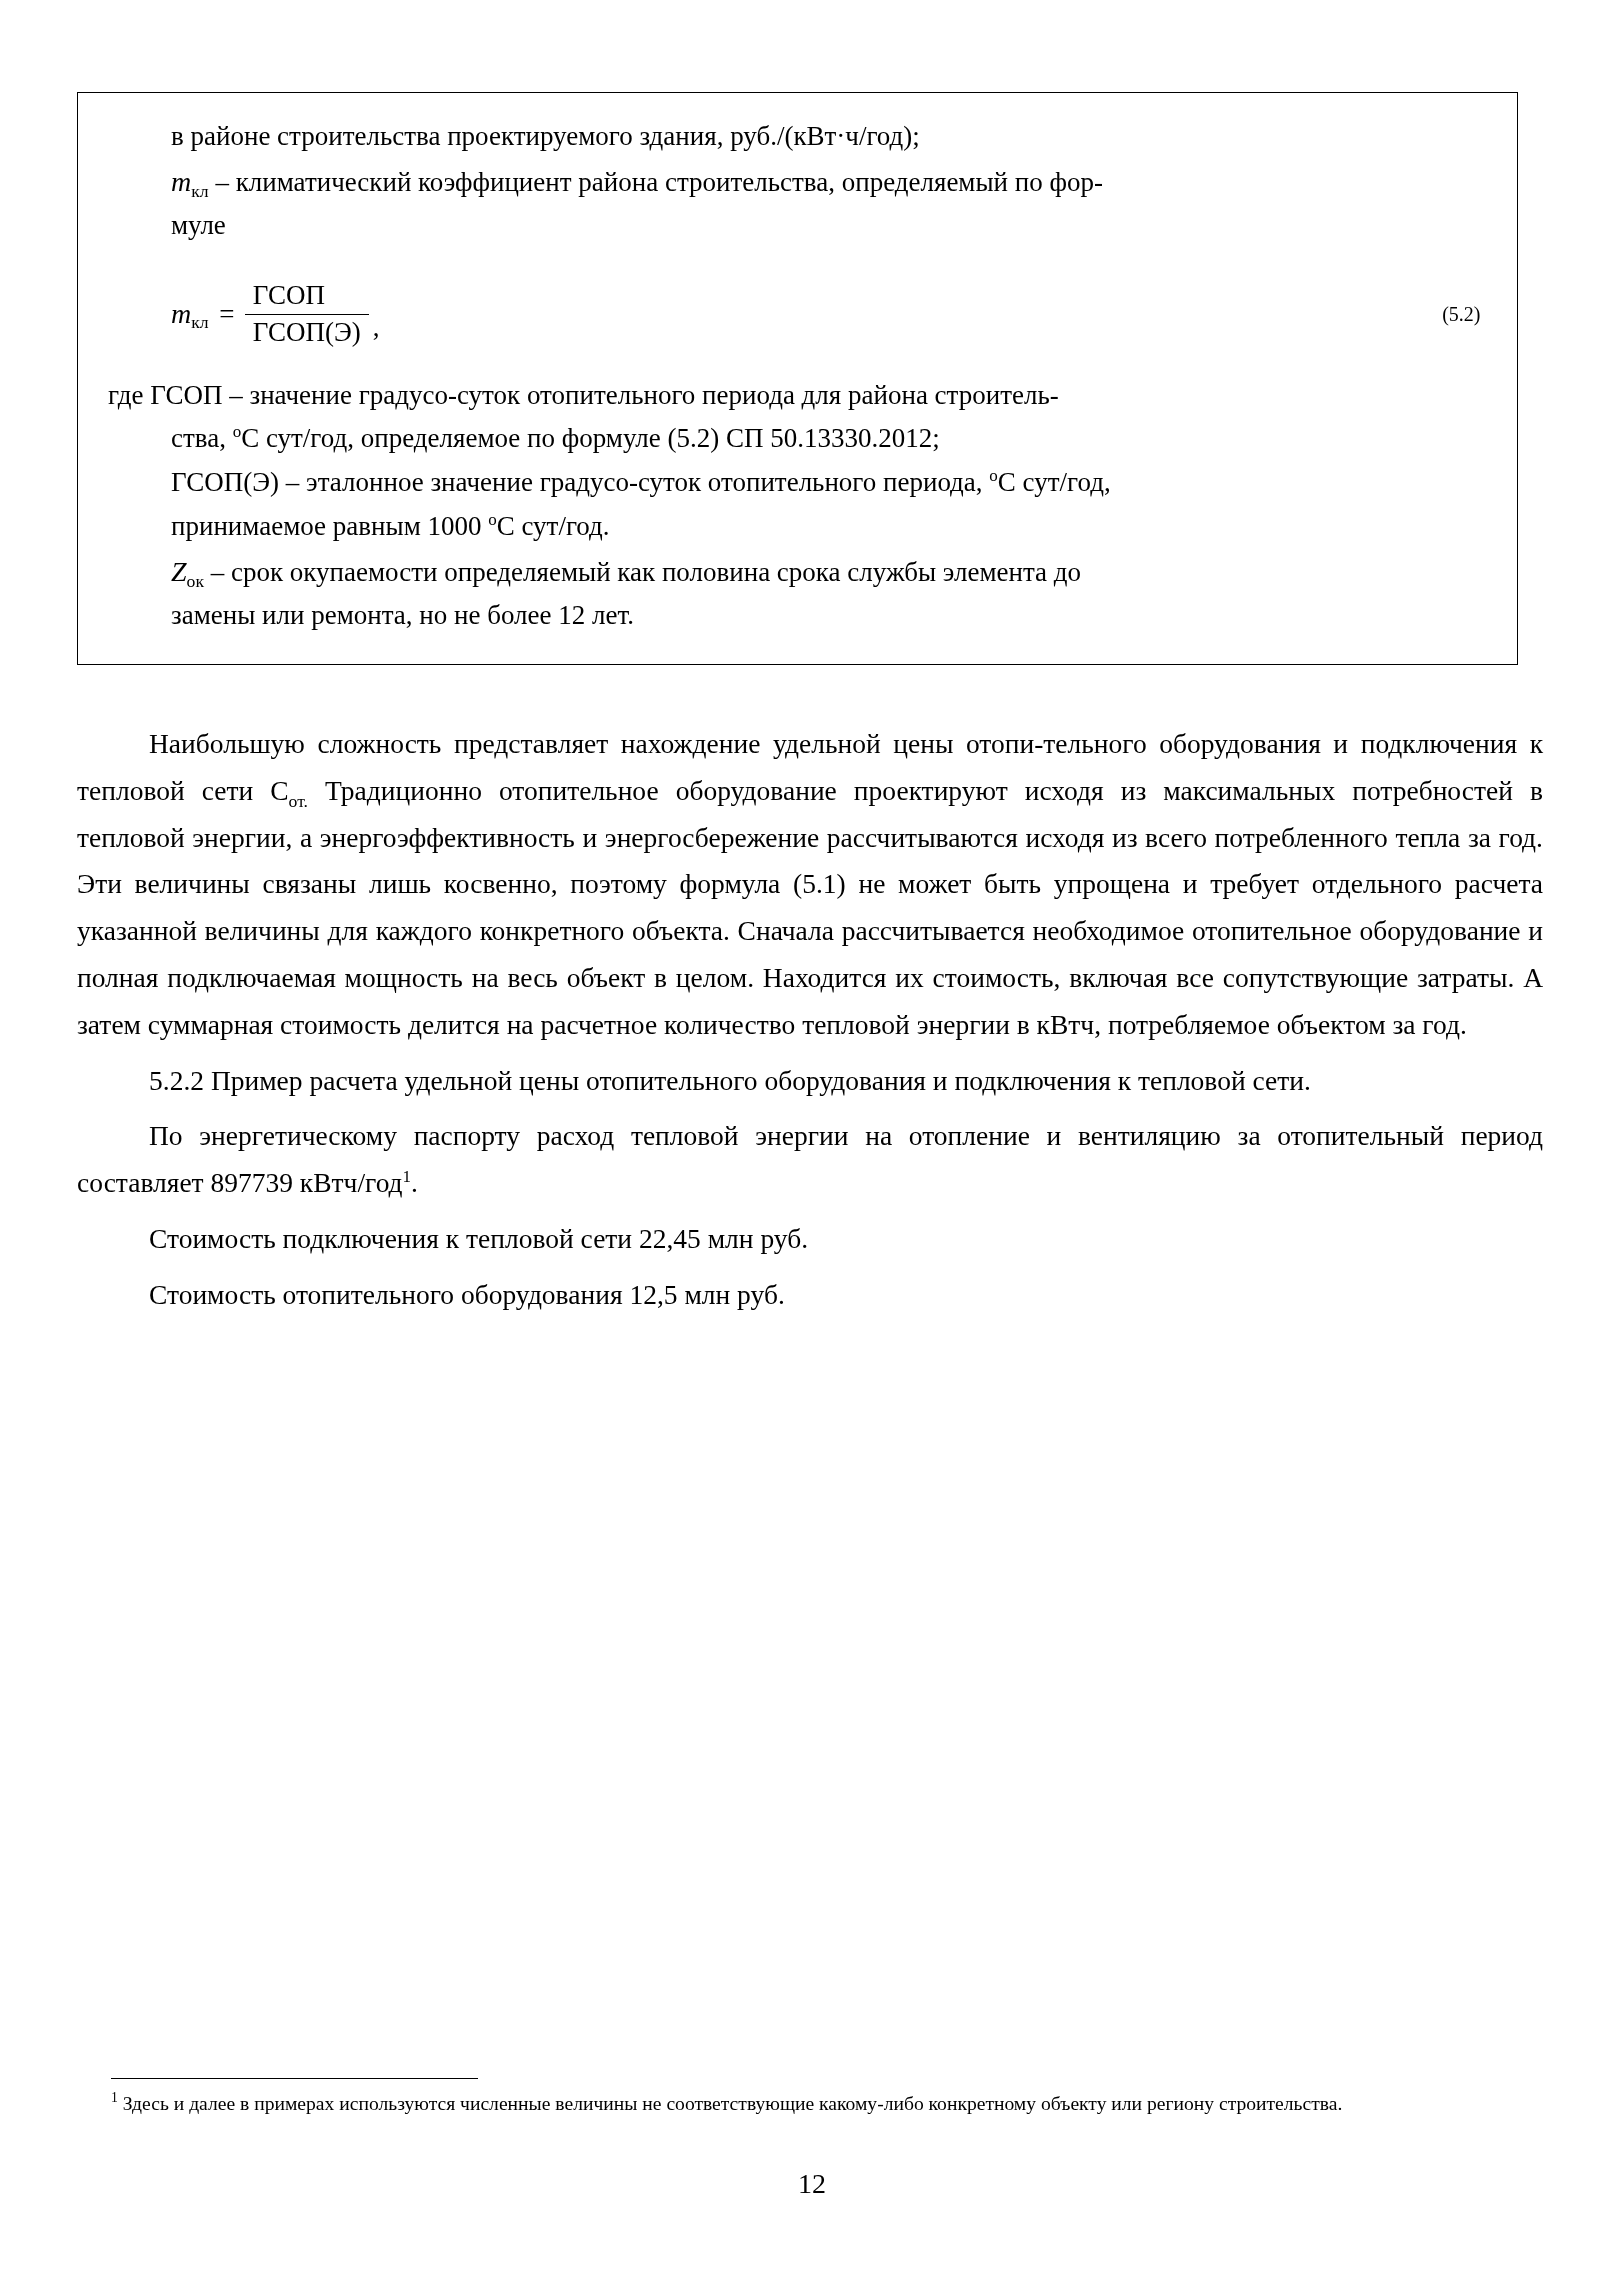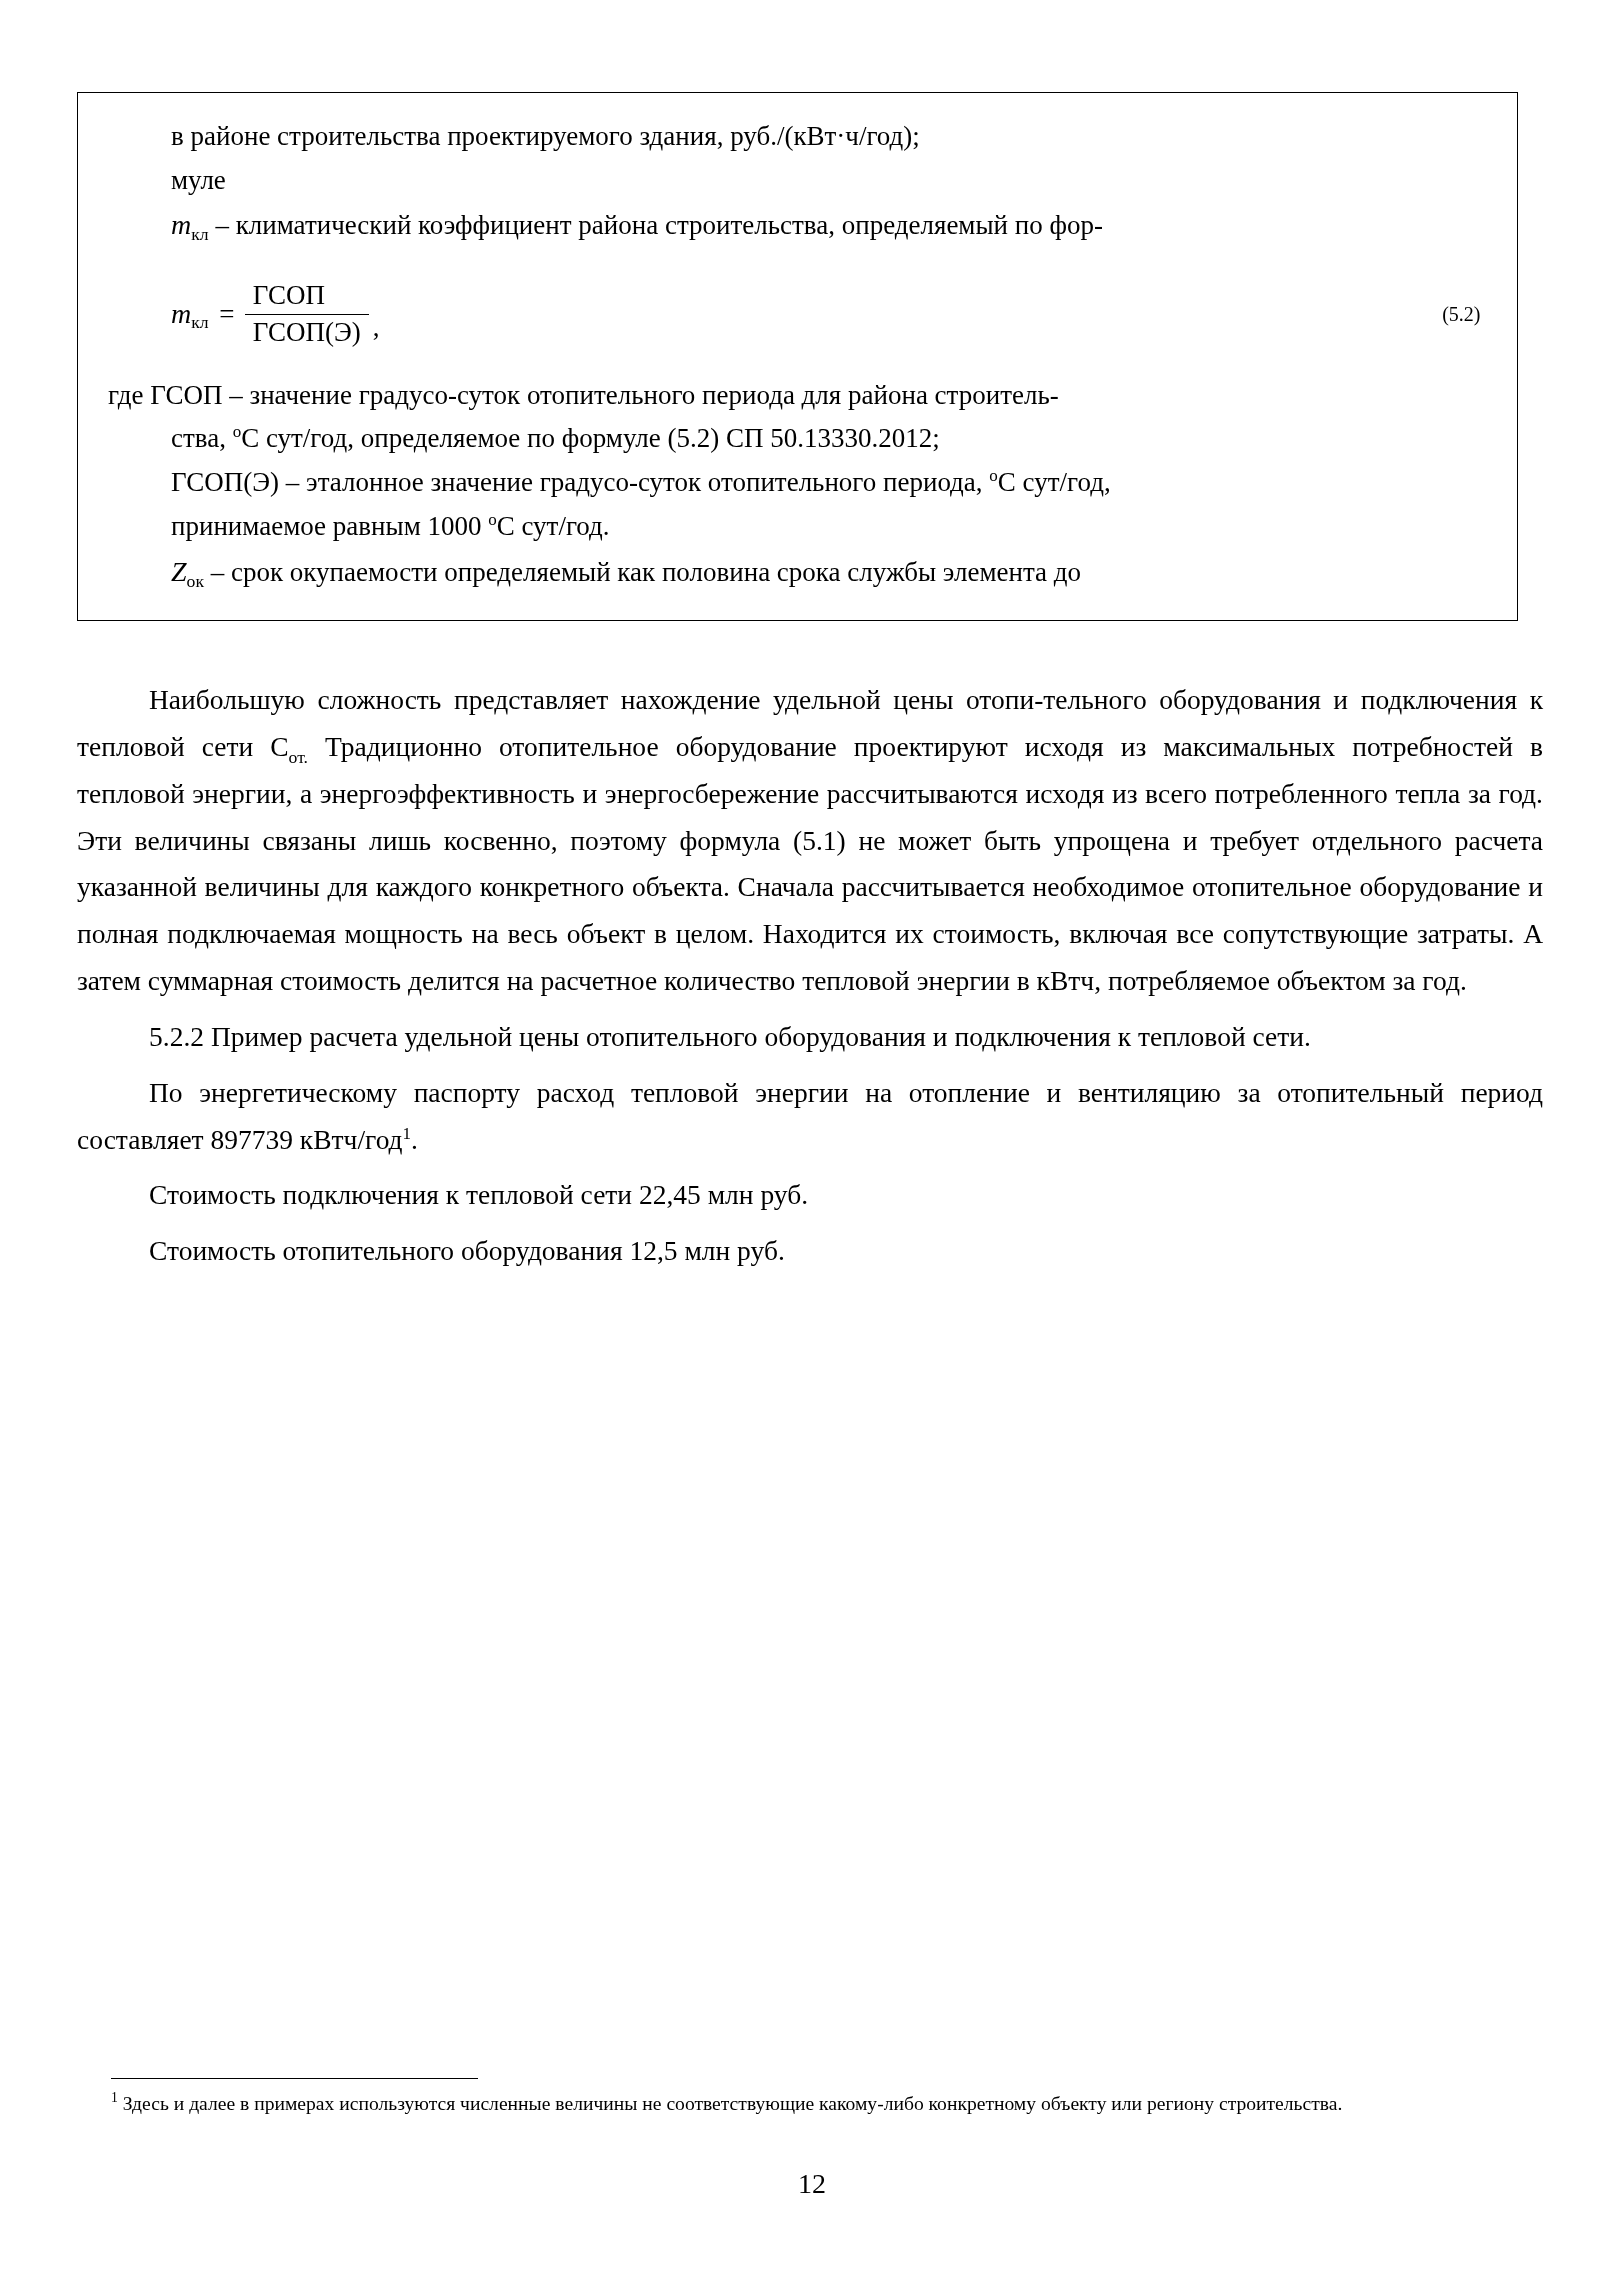--- a/index.html
+++ b/index.html
@@ -176,23 +176,23 @@
 <body>
 
 <div class="page">
 
   <div class="content">
 
     <div class="framed">
 
       <p class="hang">в районе строительства проектируемого здания, руб./(кВт·ч/год);</p>
 
+      <p class="hang"><span class="fvar">m</span><span class="sub">кл</span><span> – климатический коэффициент района строительства, определяемый по фор-</span></p>
+
       <p class="hang">муле</p>
-
-      <p class="hang"><span class="fvar">m</span><span class="sub">кл</span><span> – климатический коэффициент района строительства, определяемый по фор-</span></p>
 
       <div class="formula-row">
         <div class="formula-expr">
           <span class="fvar">m</span>
             <span class="fsub">кл</span>
           <span class="feq">=</span>
           <span class="frac">
             <span class="num">ГСОП</span>
             <span class="den">ГСОП(Э)</span>
           </span>
@@ -201,20 +201,21 @@
         <span class="formula-number">(5.2)</span>
       </div>
 
       <p class="nohang"><span>где ГСОП</span><span> – значение градусо-суток отопительного периода для района строитель-</span></p>
       <p class="hang"><span>ства, </span><span class="deg">о</span><span>С сут/год, определяемое по формуле (5.2) СП 50.13330.2012;</span></p>
 
       <p class="hang"><span>ГСОП(Э) – эталонное значение градусо-суток отопительного периода, </span><span class="deg">о</span><span>С сут/год,</span></p>
       <p class="hang"><span>принимаемое равным 1000 </span><span class="deg">о</span><span>С сут/год.</span></p>
 
       <p class="hang"><span class="fvar">Z</span><span class="sub">ок</span><span> – срок окупаемости определяемый как половина срока службы элемента до</span></p>
+      <p class="hang">замены или ремонта, но не более 12 лет.</p>
     </div>
 
     <div class="body-block">
 
       <p><span>Наибольшую сложность представляет нахождение удельной цены отопи-тельного оборудования и подключения к тепловой сети С</span><span class="sub">от.</span><span> Традиционно отопительное оборудование проектируют исходя из максимальных потребностей в тепловой энергии, а энергоэффективность и энергосбережение рассчитываются исходя из всего потребленного тепла за год. Эти величины связаны лишь косвенно, поэтому формула (5.1) не может быть упрощена и требует отдельного расчета указанной величины для каждого конкретного объекта. Сначала рассчитывается необходимое отопительное оборудование и полная подключаемая мощность на весь объект в целом. Находится их стоимость, включая все сопутствующие затраты. А затем суммарная стоимость делится на расчетное количество тепловой энергии в кВтч, потребляемое объектом за год.</span></p>
 
       <div class="gap"></div>
 
       <p>5.2.2 Пример расчета удельной цены отопительного оборудования и подключения к тепловой сети.</p>
 

